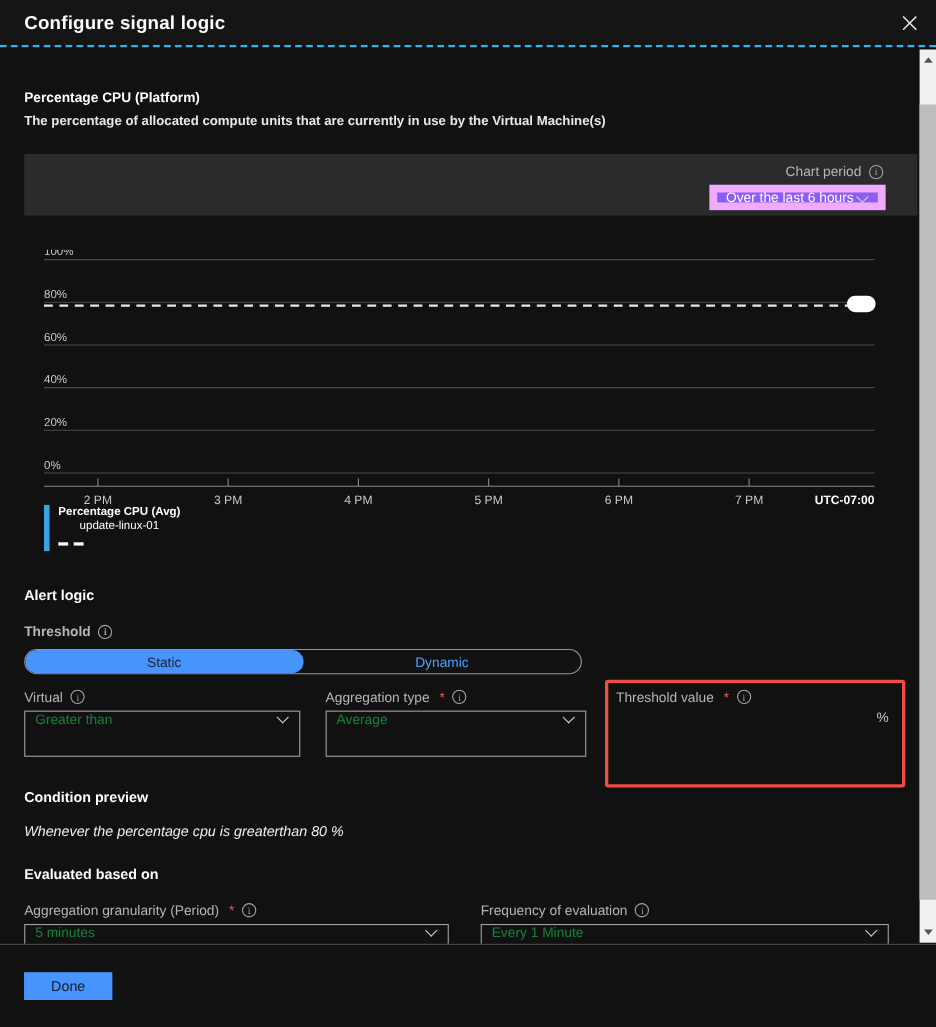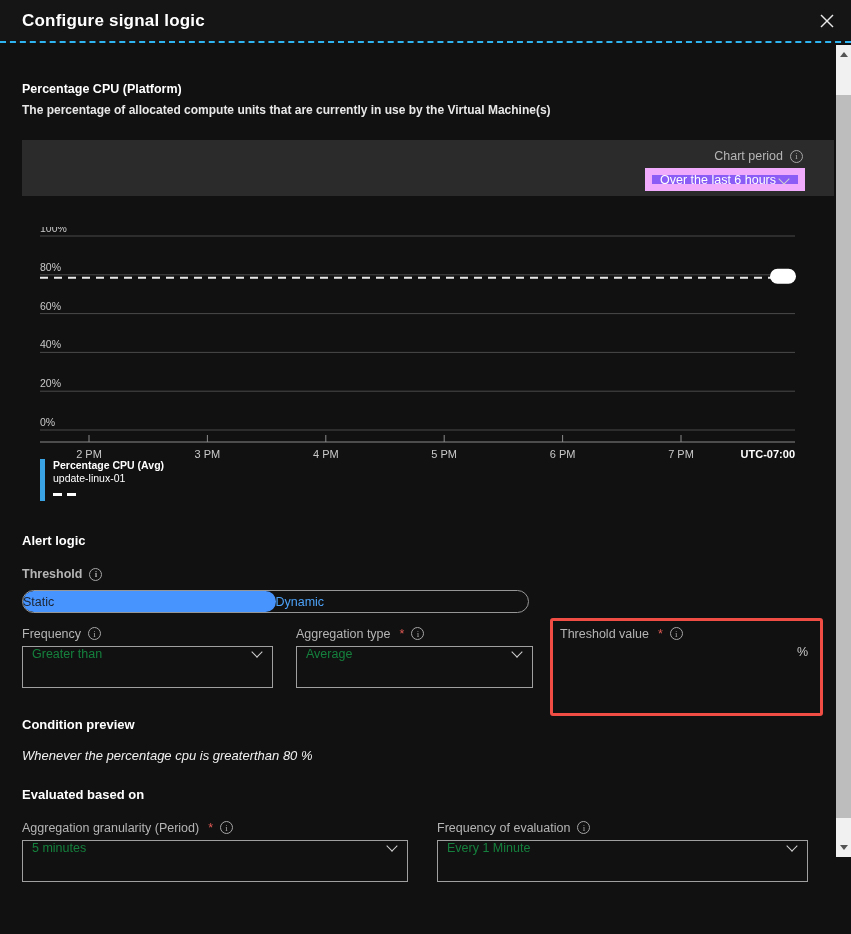--- a/index.html
+++ b/index.html
@@ -46,21 +46,21 @@
   svg text { font-family:"Liberation Sans", sans-serif; }
   .grid-line { stroke:#4a4a4a; stroke-width:1; }
   .axis-line { stroke:#8a8a8a; stroke-width:1; }
   .ytick { fill:#c9c9c9; font-size:10.5px; }
   .xtick { fill:#c9c9c9; font-size:11px; }
   .utc { fill:#ffffff; font-size:11px; font-weight:bold; }
   .thresh { stroke:#e9e9e9; stroke-width:2; stroke-dasharray:8 6; }
   .handle { fill:#ffffff; }
 
   
-  .legend { display:flex; margin-top:-4px; margin-left:18px; }
+  .legend { display:flex; margin-top:-4px; margin-left:18px;text-align:center; }
   .legend-bar { width:5px; height:42px; background:#3aa3e3; }
   .legend-txt { margin-left:8px; font-size:10.5px; line-height:13px; }
   .legend-metric { font-weight:bold; }
   .legend-dash { margin-top:8px; display:flex; gap:5px; align-items:center; }
   .legend-dash i { display:block; width:9px; height:3px; background:#fff; }
 
   
   .h-section { font-size:13px; font-weight:bold; }
   .alert-logic-h { margin-top:32px; }
   .lbl { display:flex; align-items:center; gap:7px; font-size:12.5px; color:#b5b5b5; }
@@ -72,21 +72,21 @@
     font-size:9px; color:#a6a6a6; font-style:normal; cursor:pointer; flex:none;
   }
   .info::after { content:"i"; font-family:"Liberation Serif", serif; }
   .req { color:#e05a54; margin-left:2px; }
 
   
   .toggle {
     margin-top:9px; width:507px; height:23px; border:1px solid #969696;
     border-radius:12px; display:flex; overflow:hidden; background:#111;
   }
-  .toggle-opt { flex:1; display:flex; align-items:center; justify-content:flex-start; font-size:12.5px; cursor:pointer; }
+  .toggle-opt { flex:1; display:flex; align-items:center; justify-content:center; font-size:12.5px; cursor:pointer; }
   .toggle-opt.sel { background:#4894fe; color:#1b2430; border-radius:12px; }
   .toggle-opt.unsel { color:#4da2f8; }
 
   
   .fields-row { margin-top:13px; display:flex; }
   .field { display:flex; flex-direction:column; }
   .field-lbl { height:15px; }
   .dd {
     margin-top:5px; height:42px; background:#111; border:1px solid #a0a0a0;
     display:flex; padding:0 9px; font-size:12.5px; color:#15803d; cursor:pointer;
@@ -235,21 +235,21 @@
         </div>
         <div class="toggle-opt unsel">
           <span>Dynamic</span>
         </div>
       </div>
 
       <div class="fields-row">
 
         <div class="field f-operator">
           <div class="lbl field-lbl">
-            <span>Frequency</span>
+            <span>Virtual</span>
             <span class="info"></span>
           </div>
           <div class="dd">
             <span class="dd-text">Greater than</span>
             <span class="chev"></span>
           </div>
         </div>
 
         <div class="field f-agg">
           <div class="lbl field-lbl">
@@ -309,14 +309,17 @@
       <div class="sb-arrow up">
           <div class="tri-up"></div>
         </div>
       <div class="sb-thumb"></div>
       <div class="sb-arrow down">
           <div class="tri-down"></div>
         </div>
     </div>
   </div>
 
+  <div class="ftr">
+    <button class="done-btn">Done</button>
+  </div>
 
 </div>
 
 </body></html>

